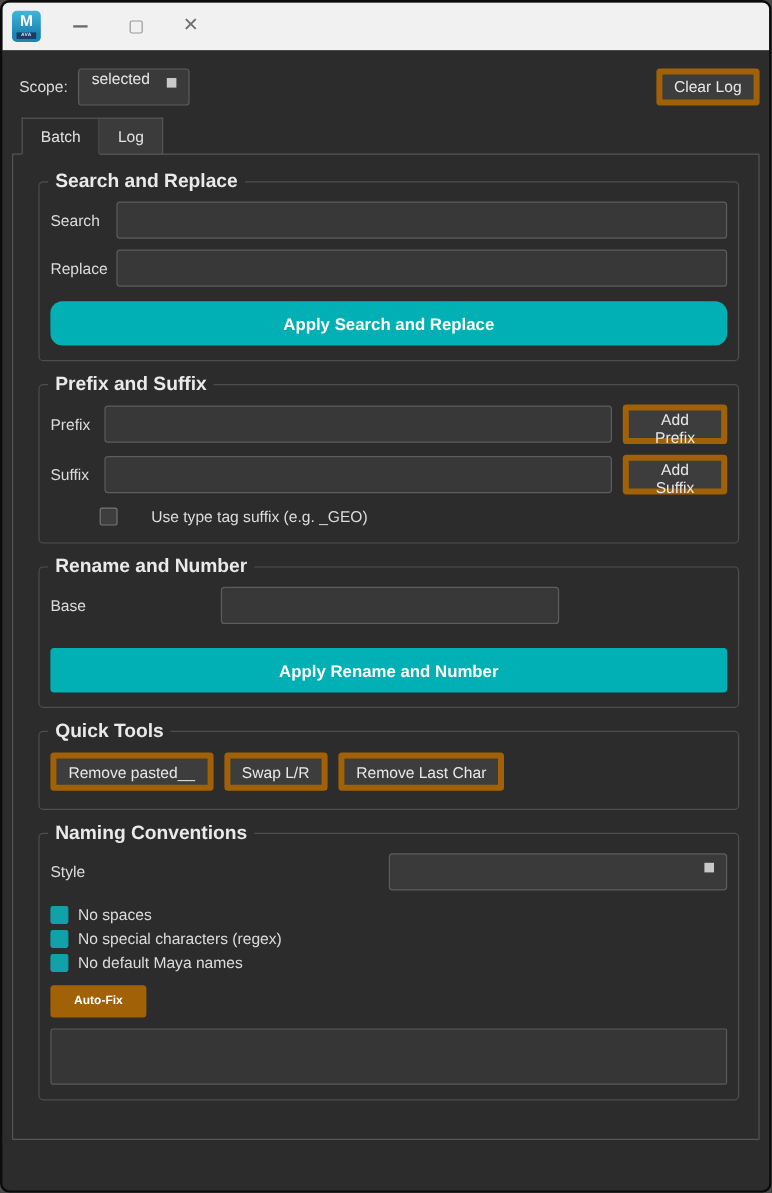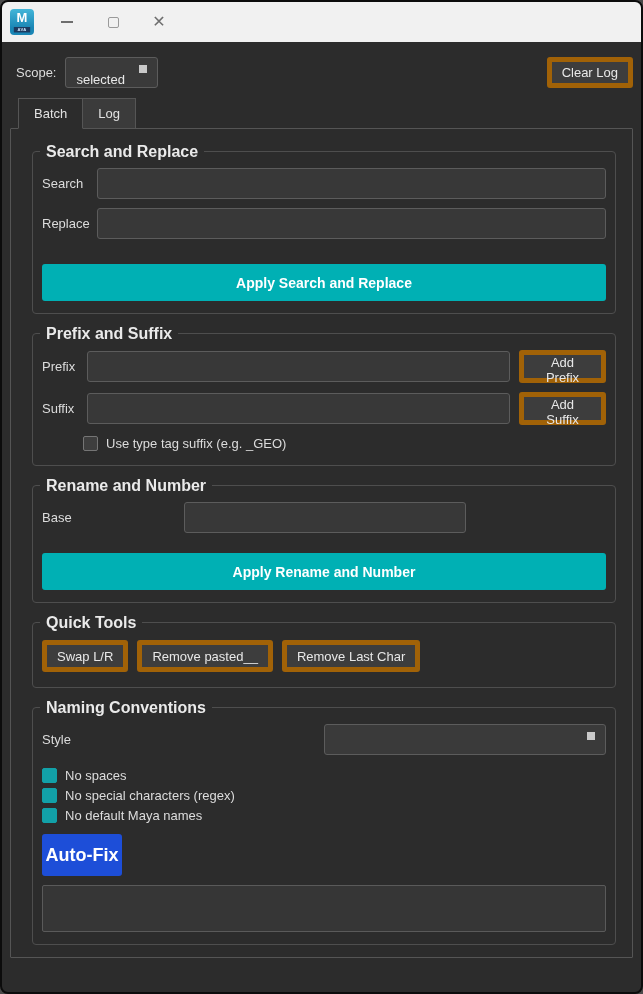--- a/index.html
+++ b/index.html
@@ -44,21 +44,21 @@
   .glyph-close { font-size: 16px; color: #6e6e6e; line-height: 1; }
 
   
   .body { flex: 1 1 auto; display: flex; flex-direction: column; padding: 0 8px; background: #2c2c2c; }
 
   .toprow { display: flex; align-items: center; margin: 15px 0 10px 6px; }
   .label { font-size: 13px; color: #dcdcdc; }
   .combo {
     position: relative; height: 31px; background: #3a3a3a;
     border: 1px solid #5c5c5c; border-radius: 3px;
-    display: flex; align-items: flex-end; padding: 0 10px;
+    display: flex; align-items: flex-start; padding: 0 10px;
     color: #e8e8e8; font-size: 13px;
   }
   .combo .combo-square {
     position: absolute; right: 10px; top: 7px;
     width: 8px; height: 8px; background: #c9c9c9;
   }
   .scope-combo { width: 93px; margin-left: 9px; }
   .spacer { flex: 1 1 auto; }
   .btn {
     height: 31px; background: #3d3d3d; border: 5px solid #a16207; border-radius: 3px;
@@ -101,27 +101,27 @@
   }
   .teal-btn {
     width: 100%; height: 37px; background: #00b0b4; border: none; border-radius: 3px;
     color: #fff; font-size: 14px; font-weight: bold;
     font-family: "Liberation Sans", sans-serif; cursor: default;
   }
 
   
   .sr-label { width: 48px; margin-right: 7px; }
   .sr-input { flex: 1 1 auto; }
-  .sr-apply { margin-top: 16px; }
+  .sr-apply { margin-top: 3px; border-radius: 10px; }
 
   
   .ps-label { width: 38px; margin-right: 7px; }
   .ps-input { flex: 1 1 auto; }
   .ps-btn { margin-left: 9px; width: 87px; height: 33px; }
-  .ps-check-row { display: flex; align-items: flex-end; margin: 11px 0 2px 41px; }
+  .ps-check-row { display: flex; align-items: flex-end; margin: 11px 0 2px 41px; gap: 20px; }
   .checkbox {
     width: 15px; height: 15px; border-radius: 2px; flex: 0 0 auto;
     background: #3e3e3e; border: 1px solid #757575;
   }
   .checkbox.checked { background: #12a1a8; border-color: #12a1a8; }
   .check-label { font-size: 13px; color: #dcdcdc; margin-left: 8px; }
 
   
   .rn-label { width: 142px; }
   .base-input { width: 282px; }
@@ -132,23 +132,23 @@
 
   
   .qt-row { display: flex; gap: 9px; padding: 1px 0 3px; }
   .qt-btn { height: 32px; }
 
   
   .nc-style-combo { width: 282px; margin-left: auto; }
   .nc-checks { margin-top: 13px; display: flex; flex-direction: column; gap: 5px; }
   .nc-check-row { display: flex; align-items: center; }
   .autofix-btn {
-    width: 80px; height: 42px; margin-top: 11px;
-    background: #1d4ed8; border: none; border-radius: 3px;
-    color: #fff; font-size: 18px; font-weight: bold;
+    width: 80px; height: 27px; margin-top: 11px;
+    background: #a16207; border: none; border-radius: 3px;
+    color: #fff; font-size: 10px; font-weight: bold;
     font-family: "Liberation Sans", sans-serif;
   }
   .nc-output {
     margin-top: 9px; height: 47px; width: 100%;
     background: #363636; border: 1px solid #5a5a5a; border-radius: 2px;
   }
 
   
   .statusbar { flex: 0 0 auto; height: 42px; display: flex; align-items: center; padding-left: 14px; }
 </style>
@@ -230,22 +230,22 @@
         <div class="frow">
           <span class="flabel rn-label">Base</span>
           <input class="tinput base-input" value="" style="">
         </div>
         <button class="teal-btn rn-apply">Apply Rename and Number</button>
       </div>
 
       <div class="group">
         <div class="group-title">Quick Tools</div>
         <div class="qt-row">
+          <button class="btn qt-btn">Remove pasted__</button>
           <button class="btn qt-btn">Swap L/R</button>
-          <button class="btn qt-btn">Remove pasted__</button>
           <button class="btn qt-btn">Remove Last Char</button>
         </div>
       </div>
 
       <div class="group" style="margin-bottom:0;">
         <div class="group-title">Naming Conventions</div>
         <div class="frow">
           <span class="flabel">Style</span>
           <div class="combo nc-style-combo">
             <span></span>

